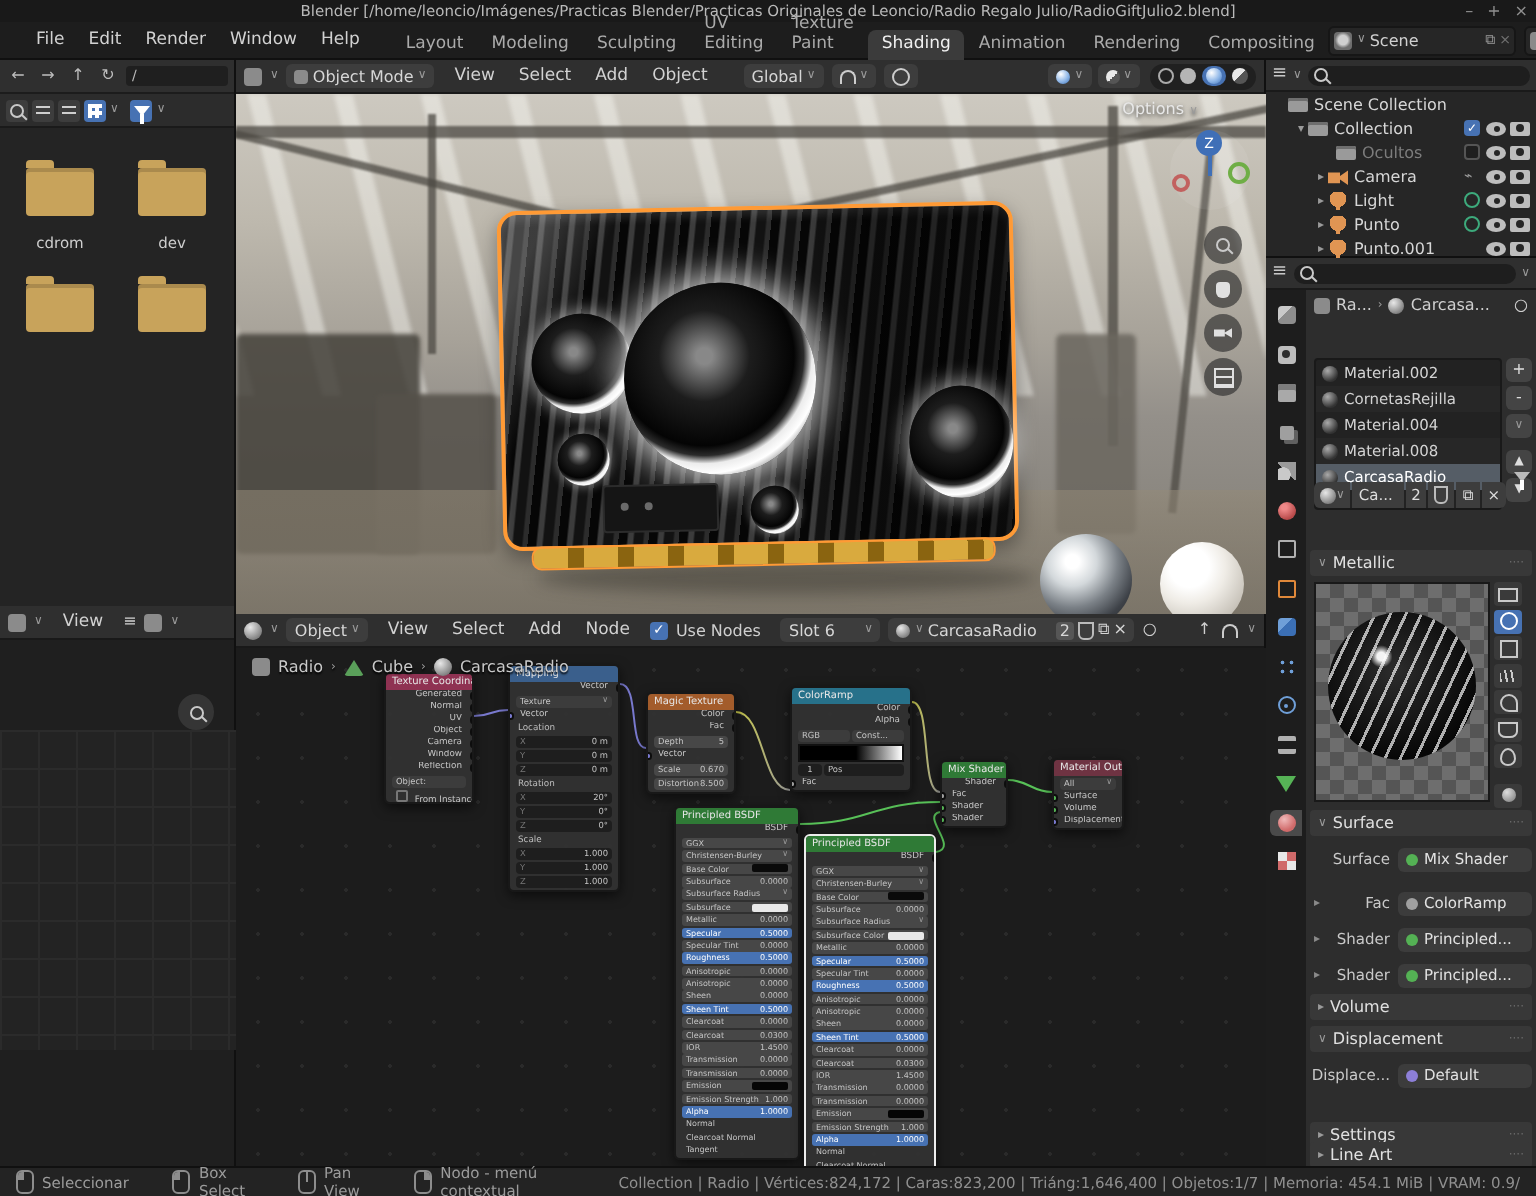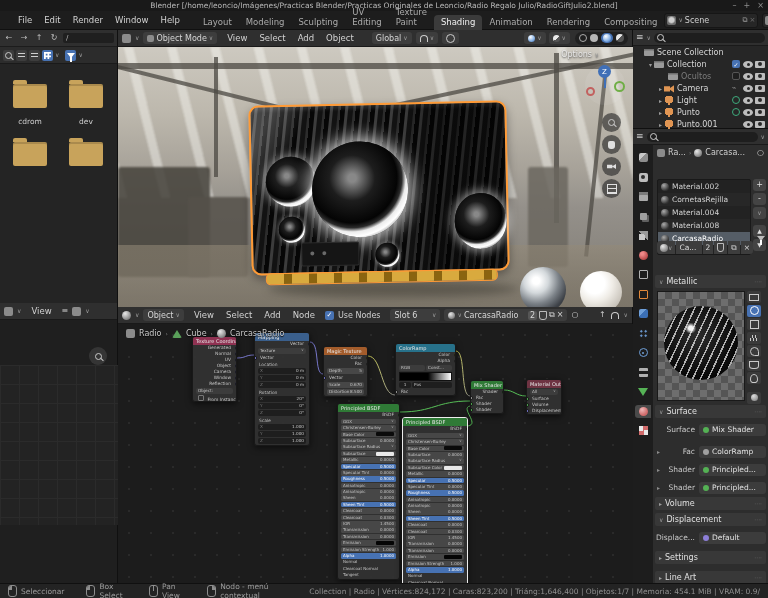--- a/index.html
+++ b/index.html
@@ -1158,21 +1158,21 @@
       <span>Displacement</span>
       <span class="grip g">····</span>
     </div>
     <div class="prow" style="top:386px">
       <span class="rl">Displace...</span>
       <span class="val">
         <span class="dot" id="disp-dot" style="background: rgb(141, 127, 216);"></span>
         <span>Default</span>
       </span>
     </div>
-    <div class="panel-h" style="top:406px">
+    <div class="panel-h" style="top:416px">
       <span class="g chev">▸</span>
       <span>Settings</span>
       <span class="grip g">····</span>
     </div>
     <div class="panel-h" style="top:426px">
       <span class="g chev">▸</span>
       <span>Line Art</span>
       <span class="grip g">····</span>
     </div>
 

